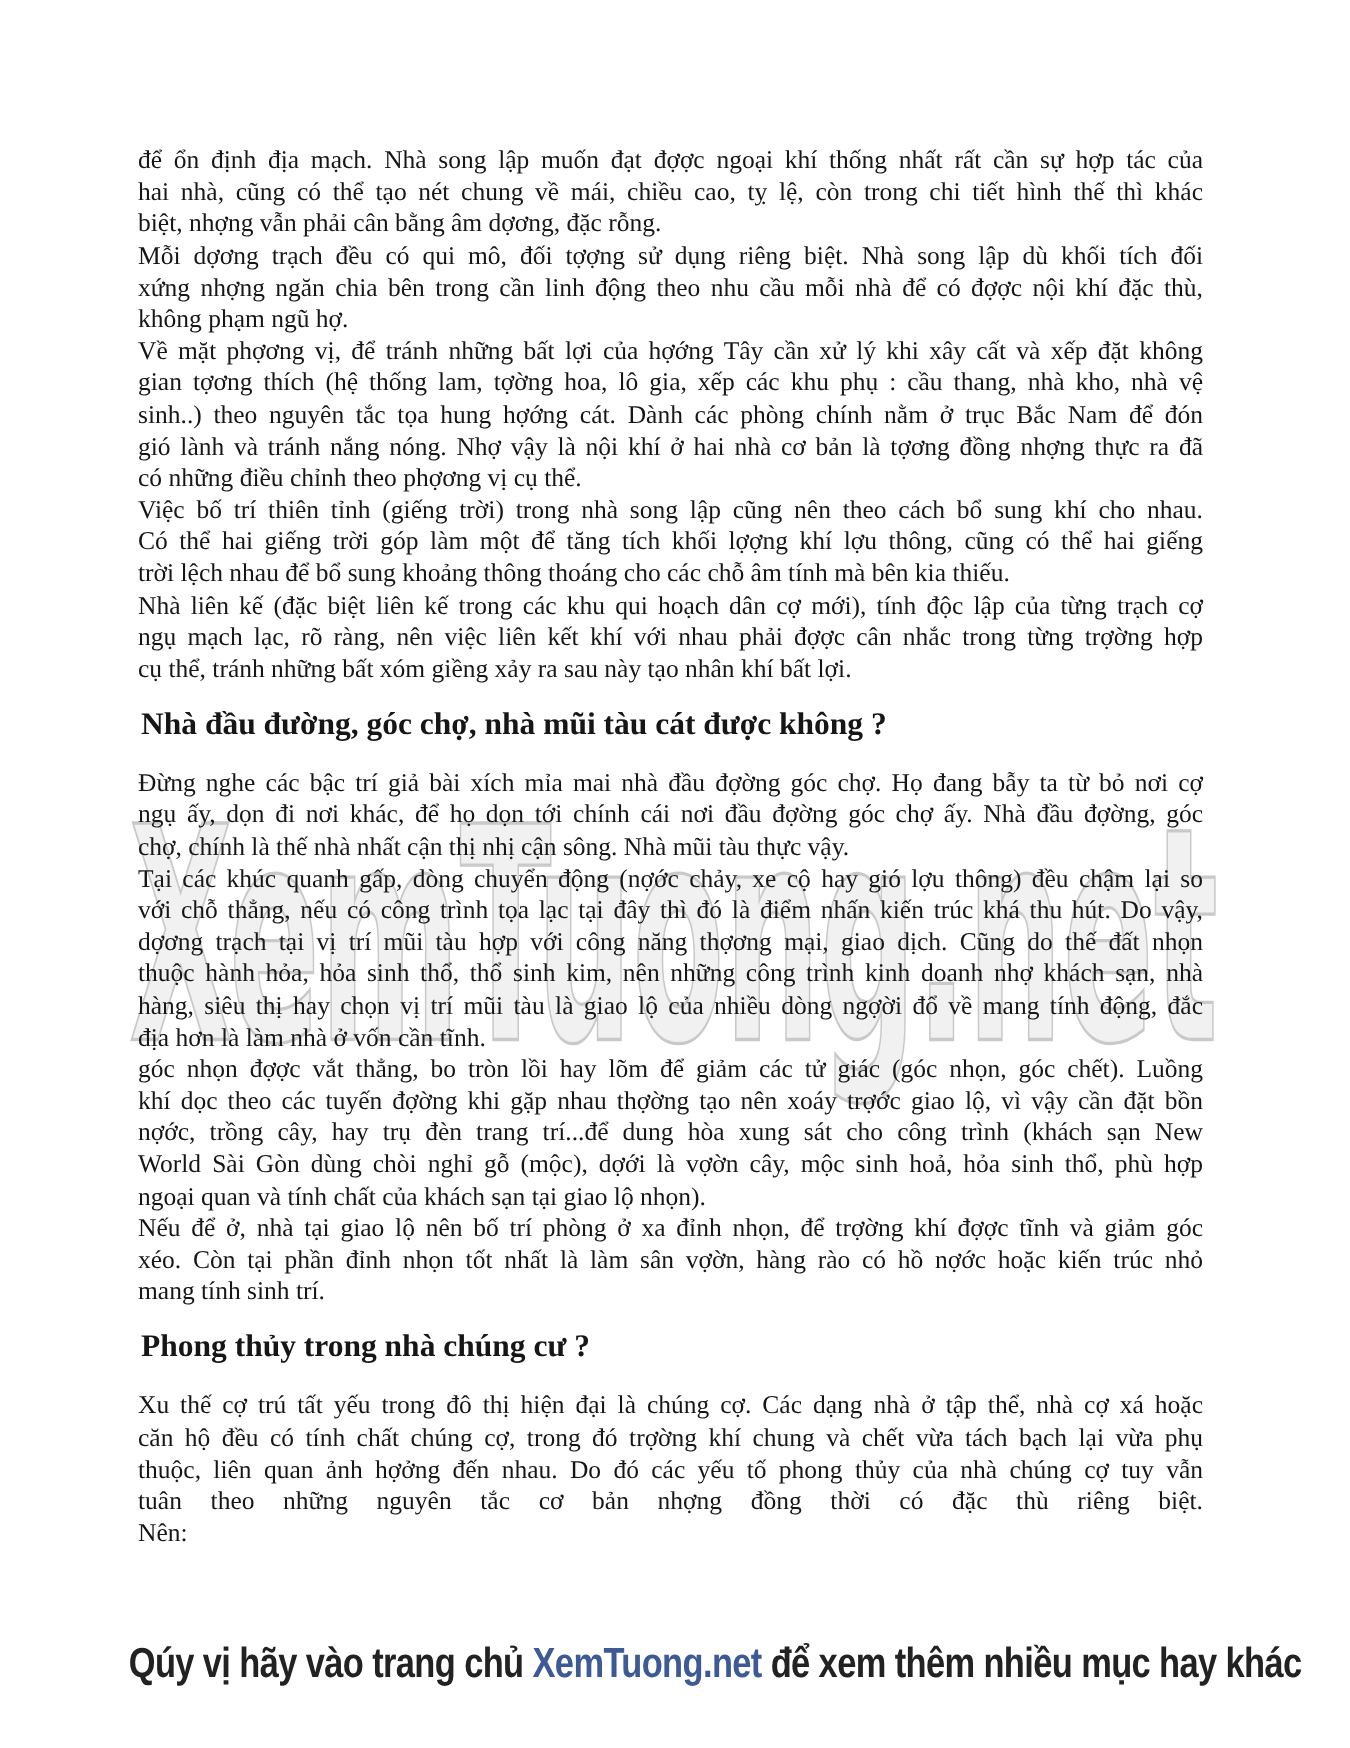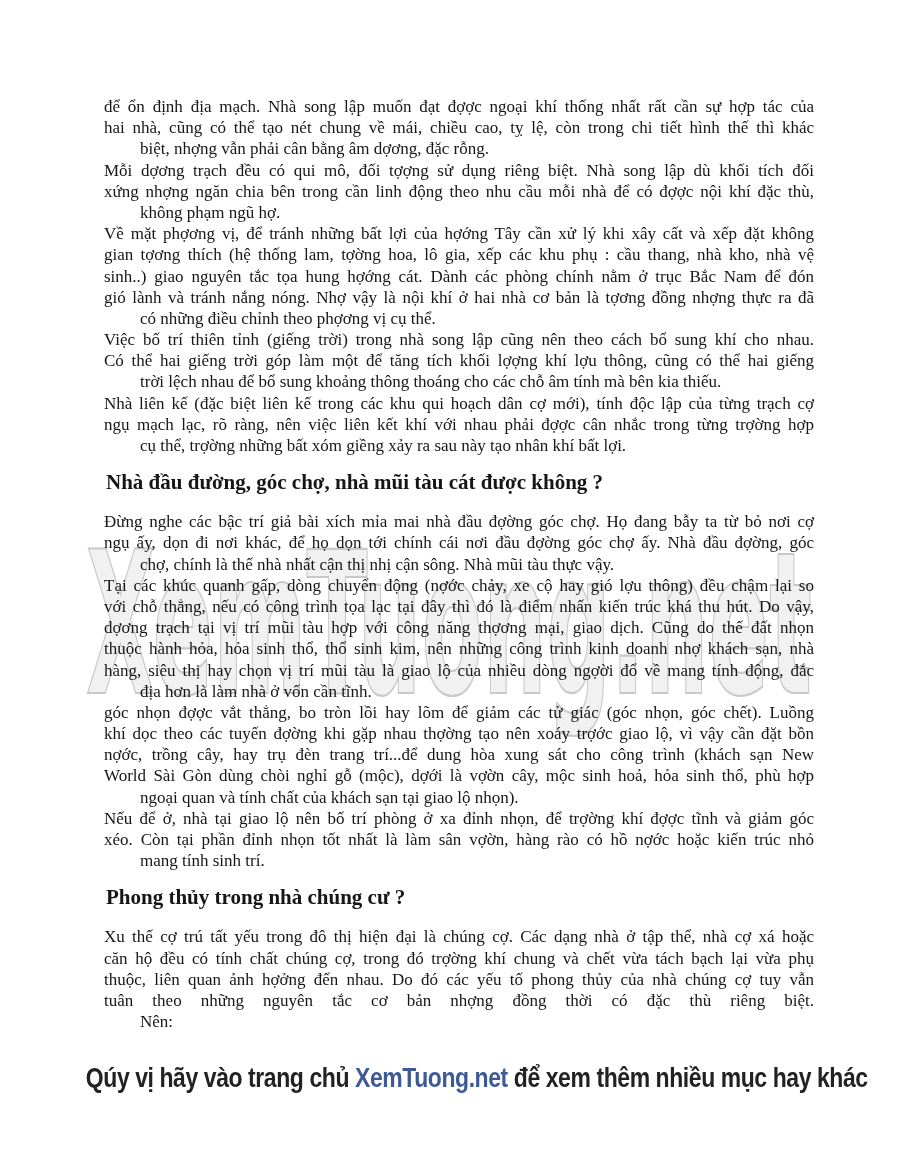--- a/index.html
+++ b/index.html
@@ -14,47 +14,46 @@
   .watermark-svg {
     position: absolute;
     left: 80px;
     top: 500px;
     width: 740px;
     height: 265px;
     z-index: 0;
   }
   .doc {
     position: absolute;
-    left: 104px;
+    left: 92px;
     top: 96px;
     width: 710px;
     z-index: 1;
     color: #161616;
     font-size: 17px;
   }
   .line {
     line-height: 21.2px;
     height: 21.2px;
     text-align: justify;
     text-align-last: justify;
     overflow: visible;
   }
   .line.last {
     text-align-last: left;
-    margin-left: 36px;
   }
   .heading {
     font-weight: bold;
     font-size: 21px;
     line-height: 22px;
     margin: 15px 0 18px 2px;
   }
   .footer {
     position: absolute;
-    top: 1062px;
+    top: 1093px;
     left: 0;
     width: 872px;
     text-align: center;
     z-index: 1;
     font-family: "Liberation Sans", sans-serif;
     font-weight: bold;
     font-size: 28px;
     color: #222222;
   }
   .footer-inner {
@@ -73,29 +72,29 @@
 
 <div class="doc" style="color: rgb(22, 22, 22);">
     <div class="line">để ổn định địa mạch. Nhà song lập muốn đạt đợợc ngoại khí thống nhất rất cần sự hợp tác của</div>
     <div class="line">hai nhà, cũng có thể tạo nét chung về mái, chiều cao, tỵ lệ, còn trong chi tiết hình thế thì khác</div>
     <div class="line last">biệt, nhợng vẫn phải cân bằng âm dợơng, đặc rỗng.</div>
     <div class="line">Mỗi dợơng trạch đều có qui mô, đối tợợng sử dụng riêng biệt. Nhà song lập dù khối tích đối</div>
     <div class="line">xứng nhợng ngăn chia bên trong cần linh động theo nhu cầu mỗi nhà để có đợợc nội khí đặc thù,</div>
     <div class="line last">không phạm ngũ hợ.</div>
     <div class="line">Về mặt phợơng vị, để tránh những bất lợi của hợớng Tây cần xử lý khi xây cất và xếp đặt không</div>
     <div class="line">gian tợơng thích (hệ thống lam, tợờng hoa, lô gia, xếp các khu phụ : cầu thang, nhà kho, nhà vệ</div>
-    <div class="line">sinh..) giao nguyên tắc tọa hung hợớng cát. Dành các phòng chính nằm ở trục Bắc Nam để đón</div>
+    <div class="line">sinh..) theo nguyên tắc tọa hung hợớng cát. Dành các phòng chính nằm ở trục Bắc Nam để đón</div>
     <div class="line">gió lành và tránh nắng nóng. Nhợ vậy là nội khí ở hai nhà cơ bản là tợơng đồng nhợng thực ra đã</div>
     <div class="line last">có những điều chỉnh theo phợơng vị cụ thể.</div>
     <div class="line">Việc bố trí thiên tỉnh (giếng trời) trong nhà song lập cũng nên theo cách bổ sung khí cho nhau.</div>
     <div class="line">Có thể hai giếng trời góp làm một để tăng tích khối lợợng khí lợu thông, cũng có thể hai giếng</div>
     <div class="line last">trời lệch nhau để bổ sung khoảng thông thoáng cho các chỗ âm tính mà bên kia thiếu.</div>
     <div class="line">Nhà liên kế (đặc biệt liên kế trong các khu qui hoạch dân cợ mới), tính độc lập của từng trạch cợ</div>
     <div class="line">ngụ mạch lạc, rõ ràng, nên việc liên kết khí với nhau phải đợợc cân nhắc trong từng trợờng hợp</div>
-    <div class="line last">cụ thể, trợờng những bất xóm giềng xảy ra sau này tạo nhân khí bất lợi.</div>
+    <div class="line last">cụ thể, tránh những bất xóm giềng xảy ra sau này tạo nhân khí bất lợi.</div>
     <div class="heading">Nhà đầu đường, góc chợ, nhà mũi tàu cát được không ?</div>
     <div class="line">Đừng nghe các bậc trí giả bài xích mỉa mai nhà đầu đợờng góc chợ. Họ đang bẫy ta từ bỏ nơi cợ</div>
     <div class="line">ngụ ấy, dọn đi nơi khác, để họ dọn tới chính cái nơi đầu đợờng góc chợ ấy. Nhà đầu đợờng, góc</div>
     <div class="line last">chợ, chính là thế nhà nhất cận thị nhị cận sông. Nhà mũi tàu thực vậy.</div>
     <div class="line">Tại các khúc quanh gấp, dòng chuyển động (nợớc chảy, xe cộ hay gió lợu thông) đều chậm lại so</div>
     <div class="line">với chỗ thẳng, nếu có công trình tọa lạc tại đây thì đó là điểm nhấn kiến trúc khá thu hút. Do vậy,</div>
     <div class="line">dợơng trạch tại vị trí mũi tàu hợp với công năng thợơng mại, giao dịch. Cũng do thế đất nhọn</div>
     <div class="line">thuộc hành hỏa, hỏa sinh thổ, thổ sinh kim, nên những công trình kinh doanh nhợ khách sạn, nhà</div>
     <div class="line">hàng, siêu thị hay chọn vị trí mũi tàu là giao lộ của nhiều dòng ngợời đổ về mang tính động, đắc</div>
     <div class="line last">địa hơn là làm nhà ở vốn cần tĩnh.</div>

